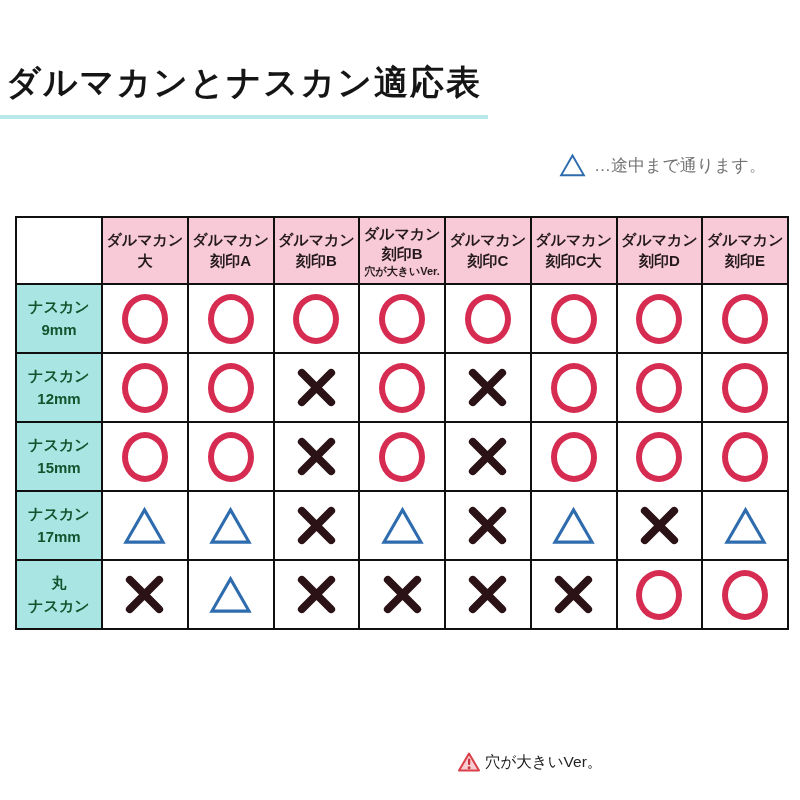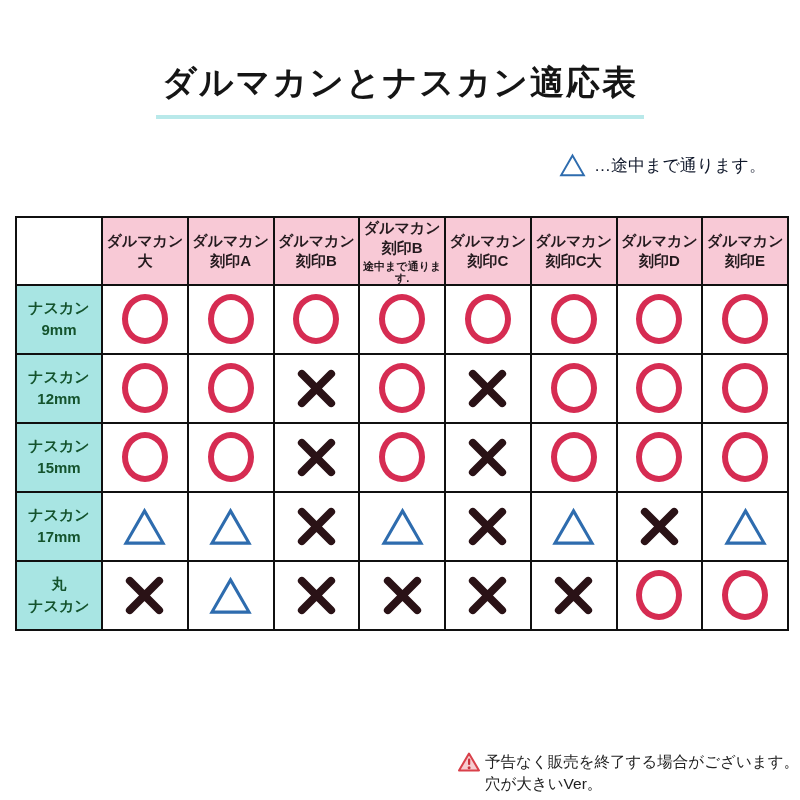--- a/index.html
+++ b/index.html
@@ -6,29 +6,29 @@
     --header-pink:#f8c9d6; --row-cyan:#a8e5e3; --circle-red:#d62c52;
     --x-dark:#2a1216; --triangle-blue:#2e6cae; --underline-cyan:#b9e9ea;
     --border-dark:#101010; --warning-red:#d9404a; --warning-fill:#f6cdd0;
   }
   *{box-sizing:border-box; margin:0; padding:0;}
   html,body{width:800px;height:800px;}
   body{
     background:#ffffff; position:relative; overflow:hidden;
     font-family:"Liberation Sans","DejaVu Sans",sans-serif; color:#1a1a1a;
   }
-  .title-wrap{position:absolute; top:60px; left:0; width:800px; text-align:center;}
+  .title-wrap{position:absolute; top:60px; left:0; width:800px; text-align:left;}
   .title{
     display:inline-block; font-size:34px; font-weight:bold; letter-spacing:2px;
     color:#151515; padding:0 6px 9px 6px;
     border-bottom:4px solid var(--underline-cyan,#b9e9ea);
   }
   .legend{
     position:absolute; top:153px; right:34px;
-    display:flex; align-items:center; gap:8px; font-size:17px; color:#0f172a;
+    display:flex; align-items:center; gap:8px; font-size:17px; color:#737373;
   }
   .legend svg{display:block;}
   table.compat{
     position:absolute; left:15px; top:216px; width:774px;
     border-collapse:collapse; table-layout:fixed;
   }
   table.compat col.head-col{width:86px;}
   table.compat th, table.compat td{
     border:2px solid var(--border-dark,#101010);
     text-align:center; vertical-align:middle; padding:0;
@@ -83,21 +83,21 @@
       <col>
       <col>
       <col>
   </colgroup>
   <thead>
       <tr>
         <th class="corner"></th>
         <th class="colhead">ダルマカン<br>大</th>
         <th class="colhead">ダルマカン<br>刻印A</th>
         <th class="colhead">ダルマカン<br>刻印B</th>
-        <th class="colhead">ダルマカン<br>刻印B<div class="note">途中まで通ります.</div></th>
+        <th class="colhead">ダルマカン<br>刻印B<div class="note">穴が大きいVer.</div></th>
         <th class="colhead">ダルマカン<br>刻印C</th>
         <th class="colhead">ダルマカン<br>刻印C大</th>
         <th class="colhead">ダルマカン<br>刻印D</th>
         <th class="colhead">ダルマカン<br>刻印E</th>
       </tr>
     </thead>
   <tbody>
       <tr>
         <th class="rowhead">ナスカン<br>9mm</th>
         <td class="cell"><span class="sym-circle"></span></td>
@@ -192,16 +192,15 @@
     </tbody>
 </table>
 
 <div class="footer-note">
   <svg width="22" height="20" viewBox="0 0 44 40">
     <path d="M22 3 L42 37 H2 Z" fill="#f6cdd0" stroke="#d9404a" stroke-width="4" stroke-linejoin="round"></path>
     <rect x="20" y="13" width="4.5" height="13" rx="2" fill="#c9353f"></rect>
     <circle cx="22.2" cy="31.5" r="3" fill="#c9353f"></circle>
   </svg>
   <div>
-    <div>予告なく販売を終了する場合がございます。</div>
     <div>穴が大きいVer。</div>
   </div>
 </div>
 
 </body></html>

